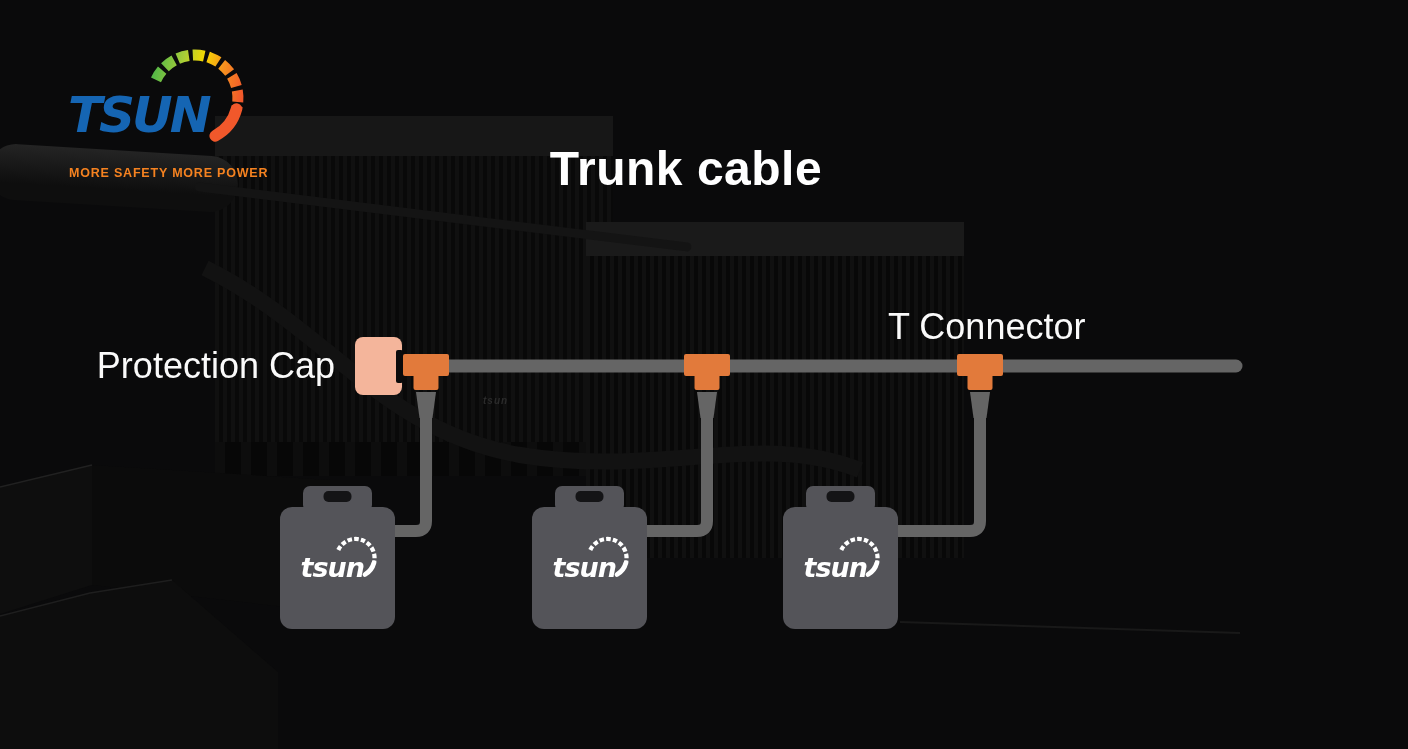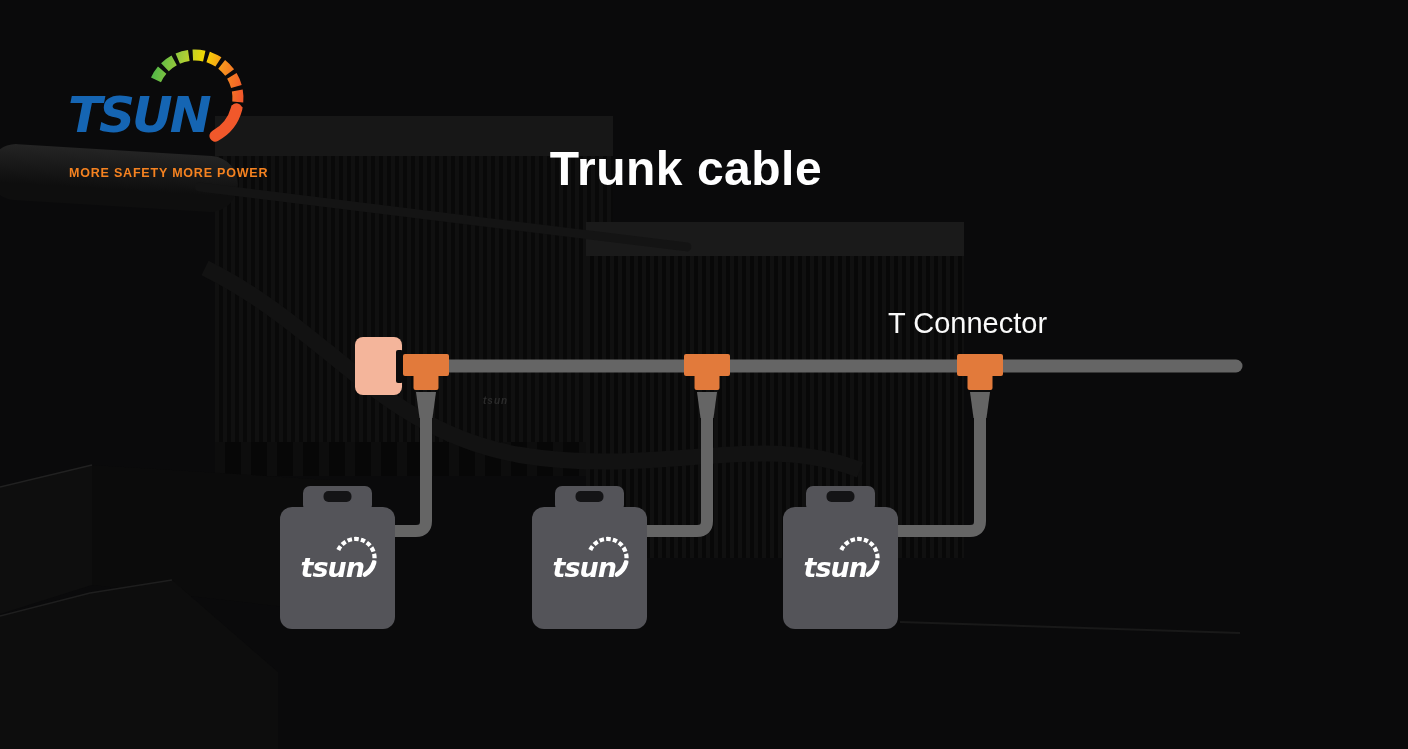--- a/index.html
+++ b/index.html
@@ -51,21 +51,21 @@
   .brand-text {
     font-family:"DejaVu Sans", sans-serif;
     font-style:italic; font-weight:800; letter-spacing:-3px;
   }
   
   .title {
     position:absolute; top:141px; left:0; width:1372px; text-align:center;
     color:#ffffff; font-size:48px; font-weight:700; letter-spacing:0.5px;
     font-family:"Liberation Sans", sans-serif;
   }
-  .label { position:absolute; color:#fafafa; font-size:29px; font-weight:400; line-height:1; }
+  .label { position:absolute; color:#fafafa; font-size:36px; font-weight:400; line-height:1; }
   .label-protection-cap { left:0; top:348px; width:335px; text-align:right; }
   .label-t-connector   { left:888px; top:309px; }
   
   .diagram { position:absolute; left:0; top:0; }
   .box-logo-text {
     font-family:"DejaVu Sans", sans-serif;
     font-style:italic; font-weight:bold; letter-spacing:-1px;
   }
 </style>
 </head>
@@ -101,20 +101,21 @@
       </defs>
       <text class="brand-text" x="4" y="88" font-size="50" fill="#1565B3">TSUN</text>
       <path d="M92,35.8 A43,43 0 0 1 172.5,65.1" stroke="url(#arcGrad)" stroke-width="11" stroke-dasharray="11.5 4" fill="none"></path>
       <path d="M172.5,65.1 A43,43 0 0 1 151.2,91.9" stroke="#F1582B" stroke-width="11.5" stroke-linecap="round" fill="none"></path>
     </svg>
     <div class="logo-tagline">MORE SAFETY MORE POWER</div>
   </div>
 
   <div class="title">Trunk cable</div>
 
+  <div class="label label-protection-cap">Protection Cap</div>
   <div class="label label-t-connector">T Connector</div>
 
   <svg class="diagram" width="1408" height="749" viewBox="0 0 1408 749">
 
     <path d="M426,414 L426,521 Q426,531 416,531 L390,531" stroke="#656565" stroke-width="12" fill="none"></path>
     <path d="M707,414 L707,521 Q707,531 697,531 L642,531" stroke="#656565" stroke-width="12" fill="none"></path>
     <path d="M980,414 L980,521 Q980,531 970,531 L893,531" stroke="#656565" stroke-width="12" fill="none"></path>
 
     <polygon points="416,392 436,392 432.5,418 419.5,418" fill="#656565"></polygon>
     <polygon points="697,392 717,392 713.5,418 700.5,418" fill="#656565"></polygon>

